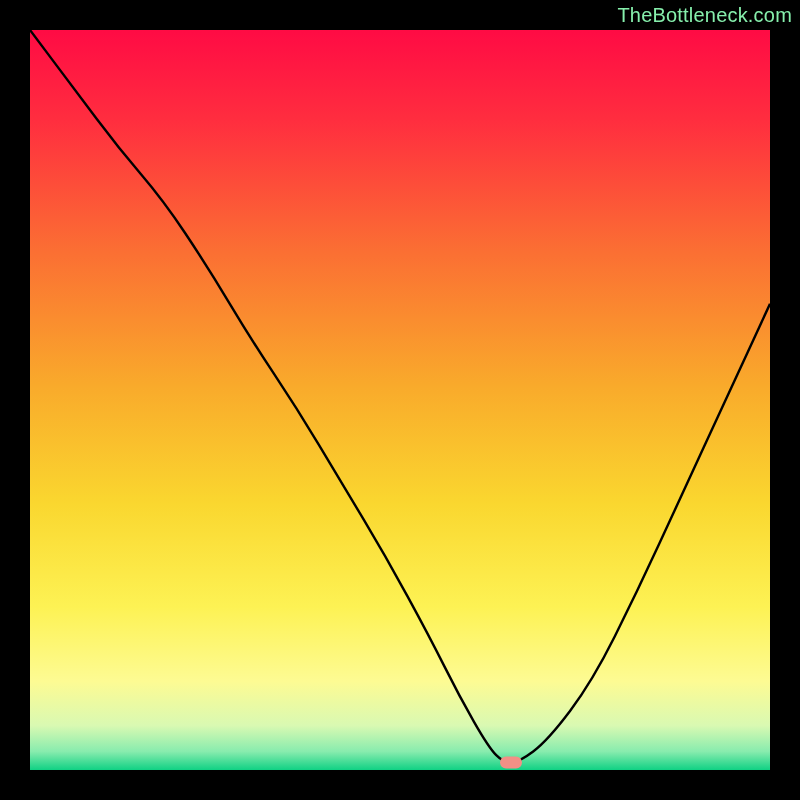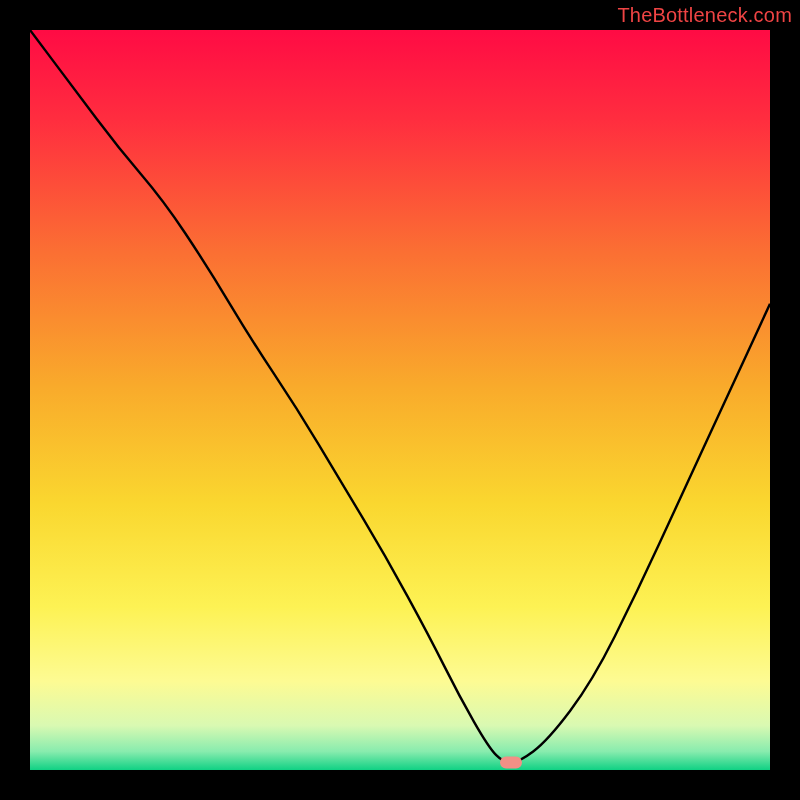--- a/index.html
+++ b/index.html
@@ -13,21 +13,21 @@
   .frame {
     position: relative;
     width: 800px;
     height: 800px;
     background: #000;
   }
   .watermark {
     position: absolute;
     top: 4px;
     right: 8px;
-    color: #ef4444;
+    color: #86efac;
     font-size: 20px;
     font-weight: 500;
     letter-spacing: 0.2px;
   }
   .plot {
     position: absolute;
     left: 30px;
     top: 30px;
     width: 740px;
     height: 740px;

